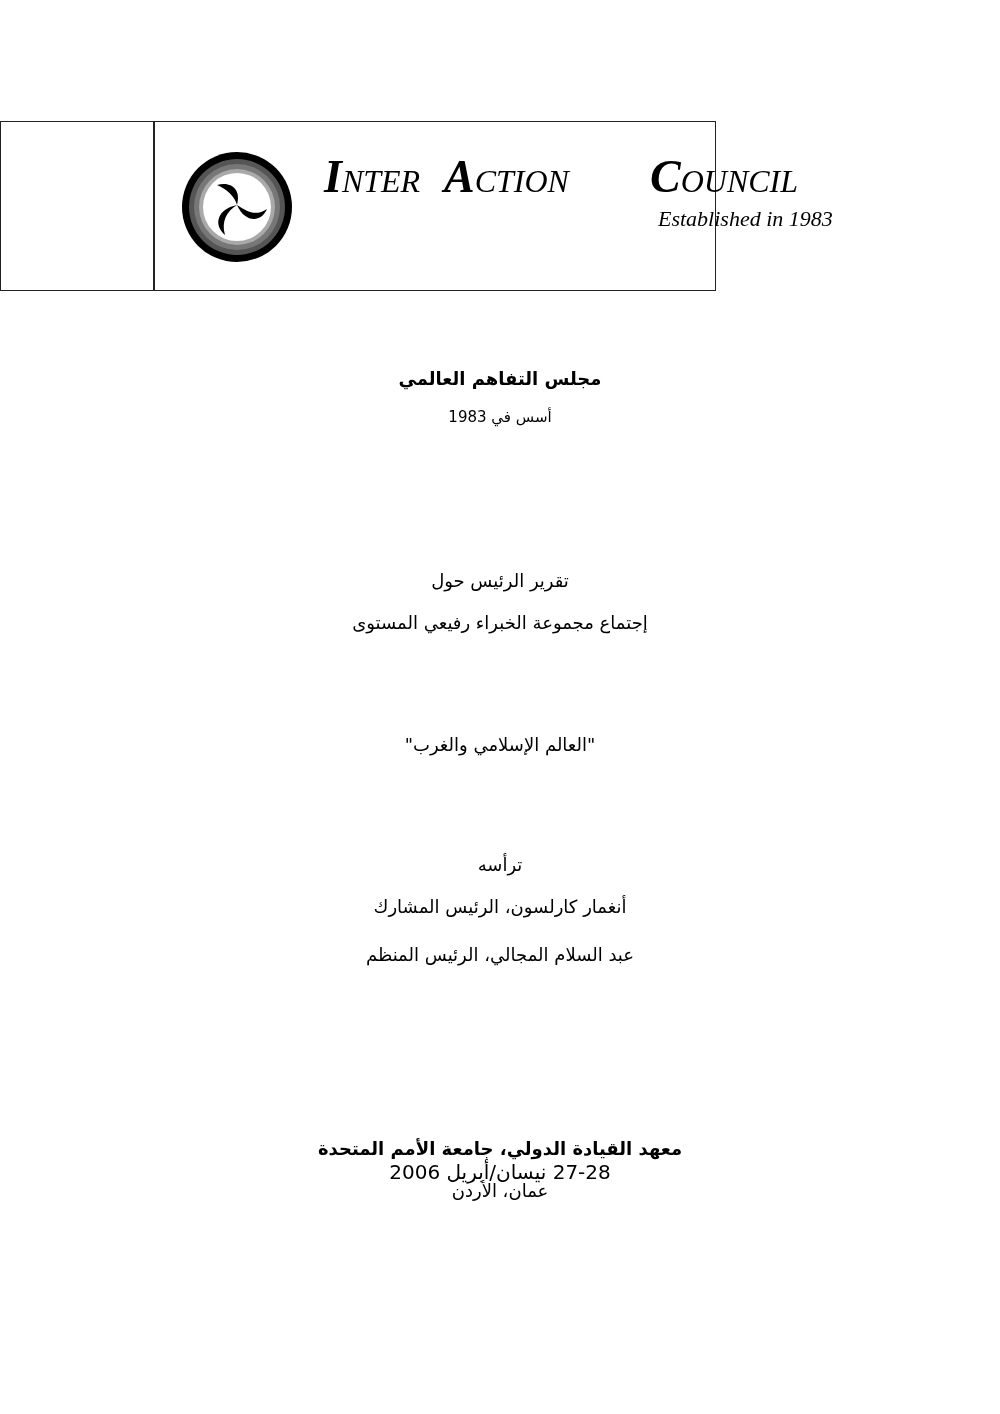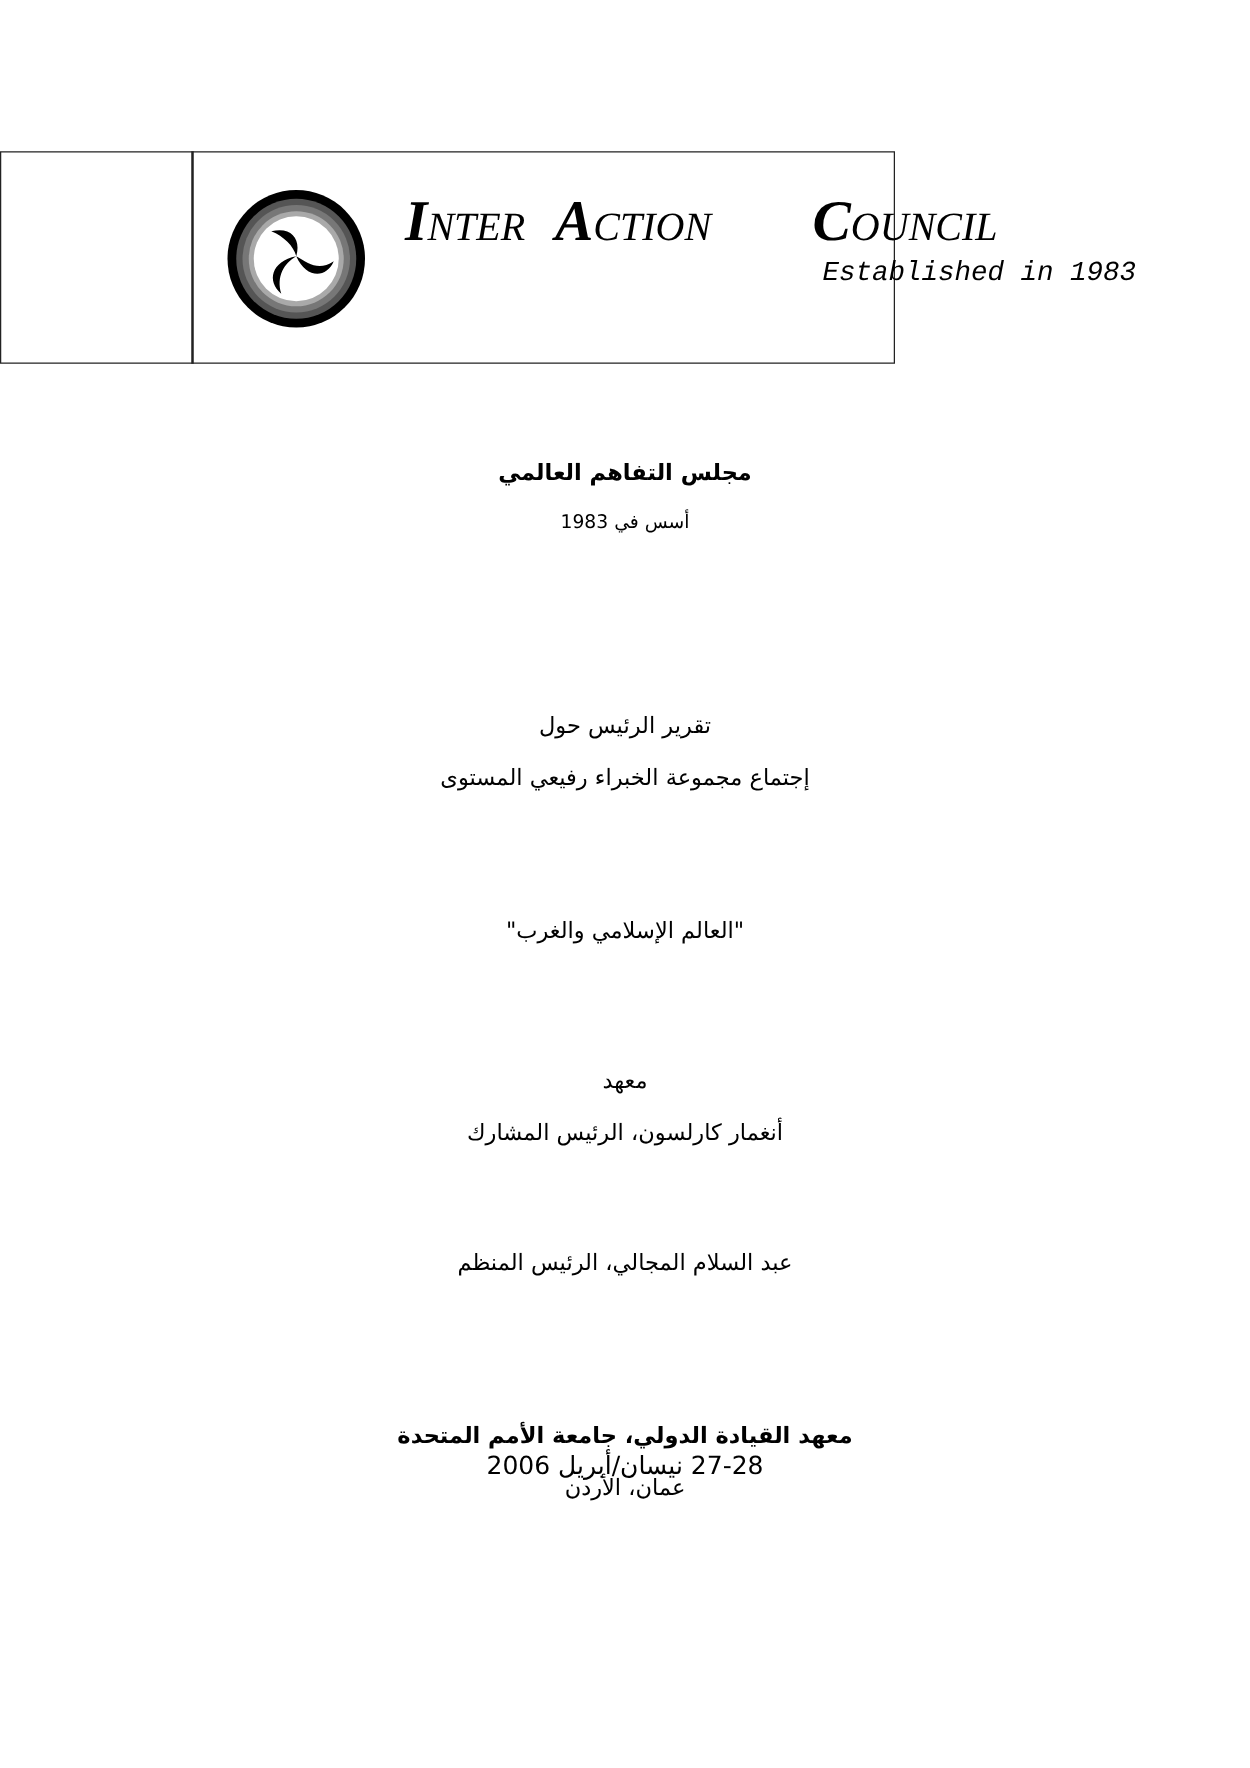--- a/index.html
+++ b/index.html
@@ -5,21 +5,21 @@
     html, body { margin: 0; padding: 0; background: #ffffff; }
     body { width: 1000px; height: 1414px; position: relative; overflow: hidden; color: #000; }
     .header-box { position: absolute; left: 0; top: 121px; width: 716px; height: 170px; border: 1.5px solid #222; box-sizing: border-box; }
     .header-divider { position: absolute; left: 153px; top: 121px; width: 1.5px; height: 170px; background: #222; }
     .logo { position: absolute; left: 181px; top: 151px; width: 112px; height: 112px; }
     .brand { position: absolute; top: 150px; font-family: "Liberation Serif", serif; font-style: italic; font-size: 32px; white-space: nowrap; }
     .brand .cap { font-weight: bold; font-size: 46px; }
     .brand-inter { left: 324px; }
     .brand-action { left: 444px; }
     .brand-council { left: 650px; }
-    .established { position: absolute; left: 658px; top: 206px; font-family: Liberation Mono, monospace; font-style: italic; font-size: 22px; white-space: nowrap; }
+    .established { position: absolute; left: 658px; top: 206px; font-family: Liberation Serif, serif; font-style: italic; font-size: 22px; white-space: nowrap; }
     .ar { position: absolute; left: 0; width: 1000px; text-align: center; direction: rtl; font-family: "DejaVu Sans", "Liberation Sans", sans-serif; font-size: 18px; }
     .ar.bold { font-weight: bold; }
   </style>
 </head>
 <body>
 
 <div class="header-box"></div>
 <div class="header-divider"></div>
 
 <svg class="logo" viewBox="0 0 112 112">
@@ -41,19 +41,19 @@
 <div class="established">Established in 1983</div>
 
 <div class="ar bold" style="top:368px;">مجلس التفاهم العالمي</div>
 <div class="ar" style="top:408px; font-size:15px;">أسس في 1983</div>
 
 <div class="ar" style="top:570px;">تقرير الرئيس حول</div>
 <div class="ar" style="top:612px;">إجتماع مجموعة الخبراء رفيعي المستوى</div>
 
 <div class="ar" style="top:734px;">"العالم الإسلامي والغرب"</div>
 
-<div class="ar" style="top:854px;">معهد</div>
+<div class="ar" style="top:854px;">ترأسه</div>
 <div class="ar" style="top:896px;">أنغمار كارلسون، الرئيس المشارك</div>
-<div class="ar" style="top:1000px;">عبد السلام المجالي، الرئيس المنظم</div>
+<div class="ar" style="top:944px;">عبد السلام المجالي، الرئيس المنظم</div>
 
 <div class="ar" style="top:1160px; font-size:20px;">27-28 نيسان/أبريل 2006</div>
 <div class="ar" style="top:1138px;font-weight:bold;">معهد القيادة الدولي، جامعة الأمم المتحدة</div>
 <div class="ar" style="top:1180px;">عمان، الأردن</div>
 
 </body></html>

